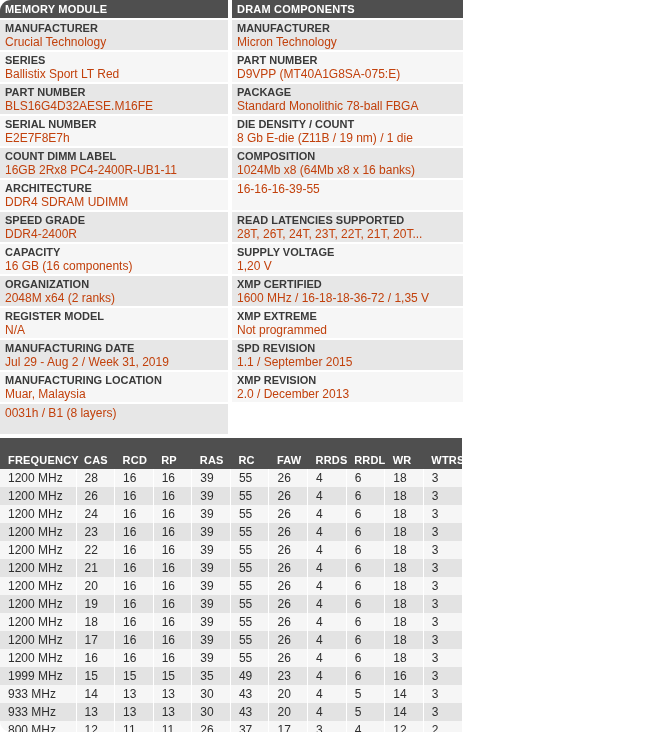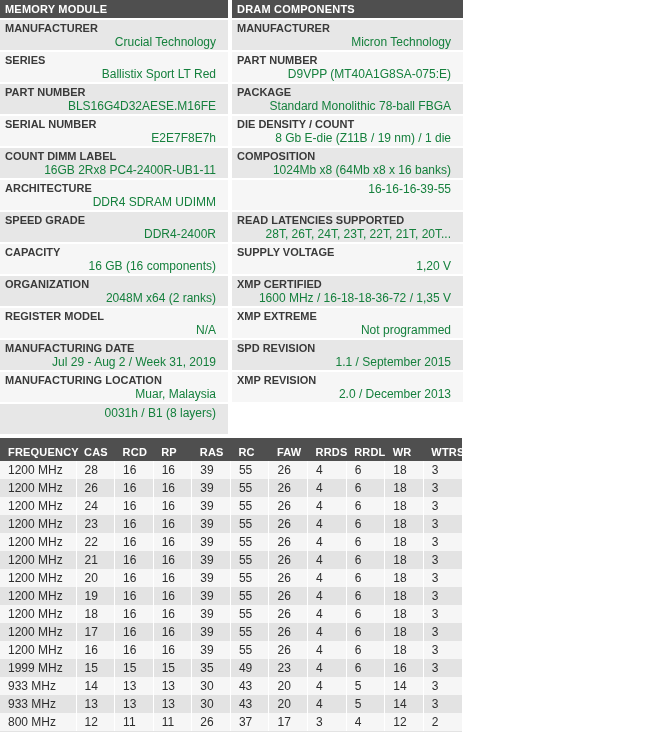--- a/index.html
+++ b/index.html
@@ -1,44 +1,44 @@
 <!DOCTYPE html>
 <html><head>
 <meta charset="utf-8">
 <style>
   html,body { margin:0; padding:0; background:#ffffff; }
   .page {
     position:relative; width:648px; height:732px; background:#ffffff;
-    font-family:"Liberation Sans", sans-serif; overflow:hidden;
+    font-family:"Liberation Sans", sans-serif; overflow:hidden;border-radius:11px;
     -webkit-font-smoothing:antialiased;
   }
   .top { display:flex; gap:4px; align-items:flex-start; }
   .panel-left  { width:228px; flex:none; }
   .panel-right { width:231px; flex:none; }
   .panel-header {
     height:18px; line-height:18px; background:#4f4f4f; color:#ffffff;
     font-size:11px; font-weight:bold; padding-left:5px; margin-bottom:2px;
     box-sizing:border-box; letter-spacing:.2px;
   }
   .block {
-    height:30px; margin-bottom:2px; padding:2px 12px 0 5px; box-sizing:border-box;
+    height:30px; margin-bottom:2px; padding:2px 0 0 5px; box-sizing:border-box;
     overflow:hidden; white-space:nowrap;
   }
   .blocks .block:nth-child(odd)  { background:#e7e7e7; }
   .blocks .block:nth-child(even) { background:#f6f6f6; }
   .block-label { font-size:11px; font-weight:bold; color:#3a3a3a; line-height:13px; }
-  .block-value { font-size:12px; color:#15803d; line-height:15px;text-align:right; }
+  .block-value { font-size:12px; color:#c2410c; line-height:15px; }
 
   table.timing {
     width:462px; margin-top:2px; border-collapse:collapse; table-layout:fixed;
   }
   table.timing col.freq { width:76px; }
   table.timing th {
     height:19px; background:#4f4f4f; color:#ffffff; font-size:11px;
-    font-weight:bold; text-align:left; padding:4px 0 0 8px; letter-spacing:.2px;
+    font-weight:bold; text-align:left; padding:12px 0 0 8px; letter-spacing:.2px;
   }
   table.timing td {
     height:18px; font-size:12px; color:#2e2e2e; text-align:left;
     padding:0 0 0 8px; border-left:1px solid rgba(255,255,255,.7);
     white-space:nowrap; overflow:hidden;
   }
   table.timing td:first-child { border-left:none; }
   table.timing tbody tr:nth-child(odd)  { background:#f6f6f6; }
   table.timing tbody tr:nth-child(even) { background:#e3e3e3; }
   .partial-row { width:462px; height:5px; background:#e3e3e3; }

